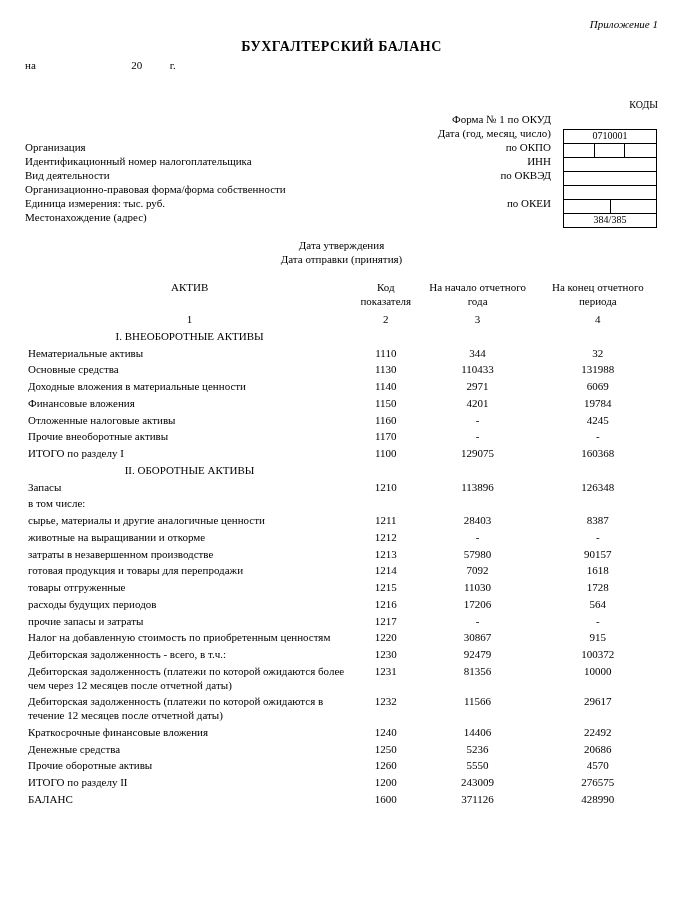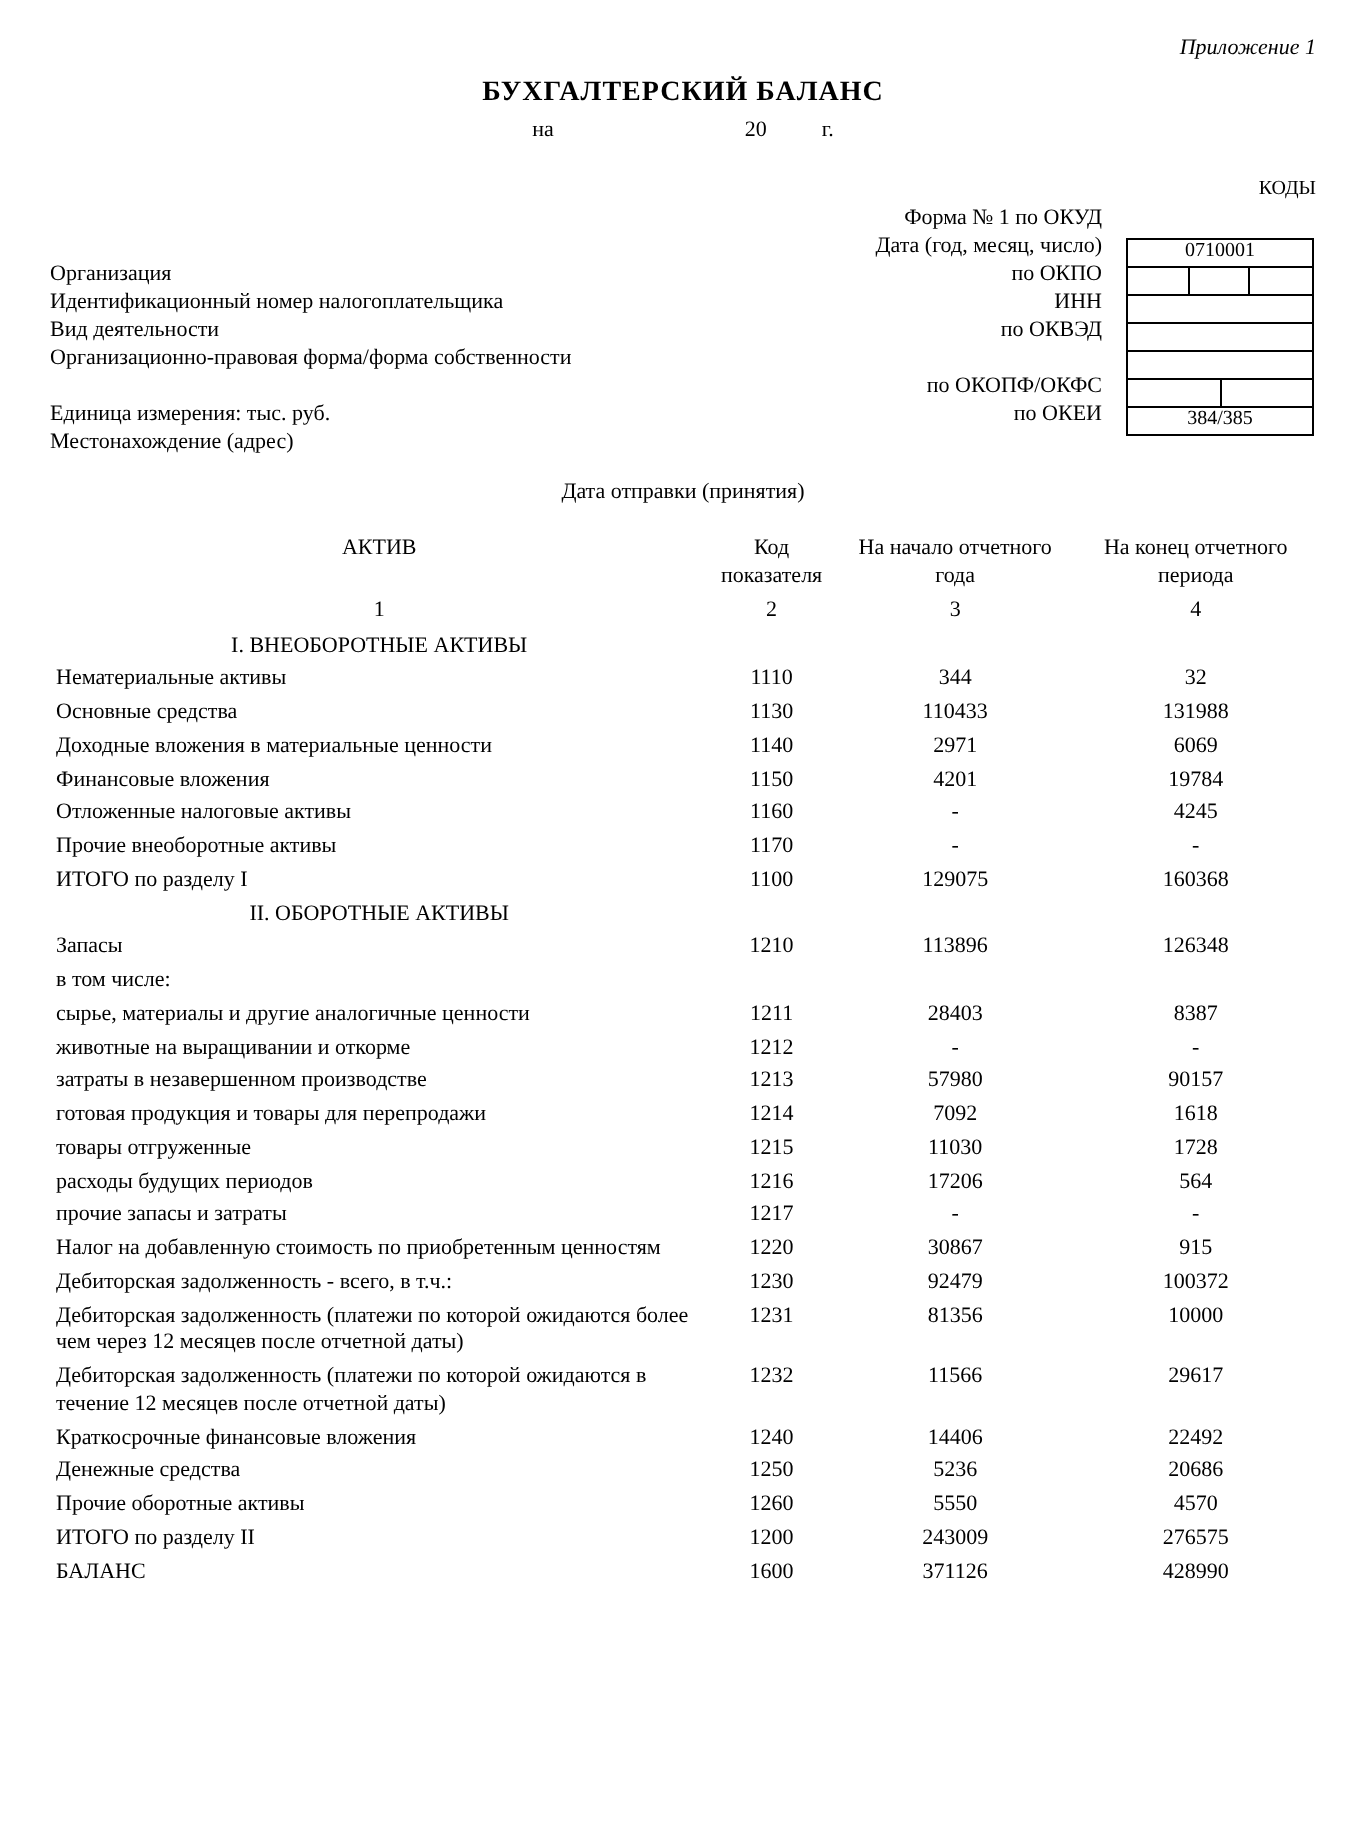--- a/index.html
+++ b/index.html
@@ -11,21 +11,21 @@
     font-family: "Times New Roman", serif;
     font-size: 11px;
     color: #000;
     line-height: 1.25;
   }
   .center { text-align: center; }
   .bold { font-weight: bold; }
 
   .attachment { font-style: italic; text-align: right; font-size: 11px; margin-bottom: 6px; }
   h1.title { font-size: 14px; font-weight: bold; text-align: center; margin: 0 0 4px; letter-spacing: .5px;}
-  .dateline { text-align: center; font-size: 11px; margin-bottom: 16px; }
+  .dateline { font-size: 11px; margin-bottom: 26px; }
   .dateline .gap { display:inline-block; border-bottom:1px solid transparent; }
 
   .header-block { display: grid; grid-template-columns: 1fr 95px; column-gap: 8px; }
   .header-block .labels { }
   .header-block .box-col { }
   .row { display: flex; justify-content: space-between; align-items: flex-start; min-height: 14px;}
   .row .label-l { flex: 0 0 auto; }
   .row .label-r { flex: 0 0 auto; text-align: right; padding-right: 4px;}
   .row .fill { flex: 1 1 auto; }
 
@@ -89,24 +89,20 @@
     <div class="row">
       <span class="label-l">Вид деятельности</span>
       <span class="fill"></span>
       <span class="label-r">по ОКВЭД</span>
     </div>
     <div class="row">
       <span class="label-l">Организационно-правовая форма/форма собственности</span>
       <span class="fill"></span>
     </div>
     <div class="row">
-      <span class="fill"></span>
-      <span class="label-r">по ОКОПФ/ОКФС</span>
-    </div>
-    <div class="row">
       <span class="label-l">Единица измерения: тыс. руб.</span>
       <span class="fill"></span>
       <span class="label-r">по ОКЕИ</span>
     </div>
     <div class="row">
       <span class="label-l">Местонахождение (адрес)</span>
       <span class="fill"></span>
     </div>
   </div>
   <div class="box-col">
@@ -152,20 +148,21 @@
           </tr>
       <tr>
             <td>384/385</td>
           </tr>
     </tbody>
       </table>
   </div>
 </div>
 
 <div class="two-line">
+  <div>Дата утверждения</div>
   <div>Дата отправки (принятия)</div>
 </div>
 
 <table class="main">
   <thead>
     <tr>
       <th class="c1">АКТИВ</th>
       <th class="c2">Код показателя</th>
       <th class="c3">На начало отчетного года</th>
       <th class="c4">На конец отчетного периода</th>

